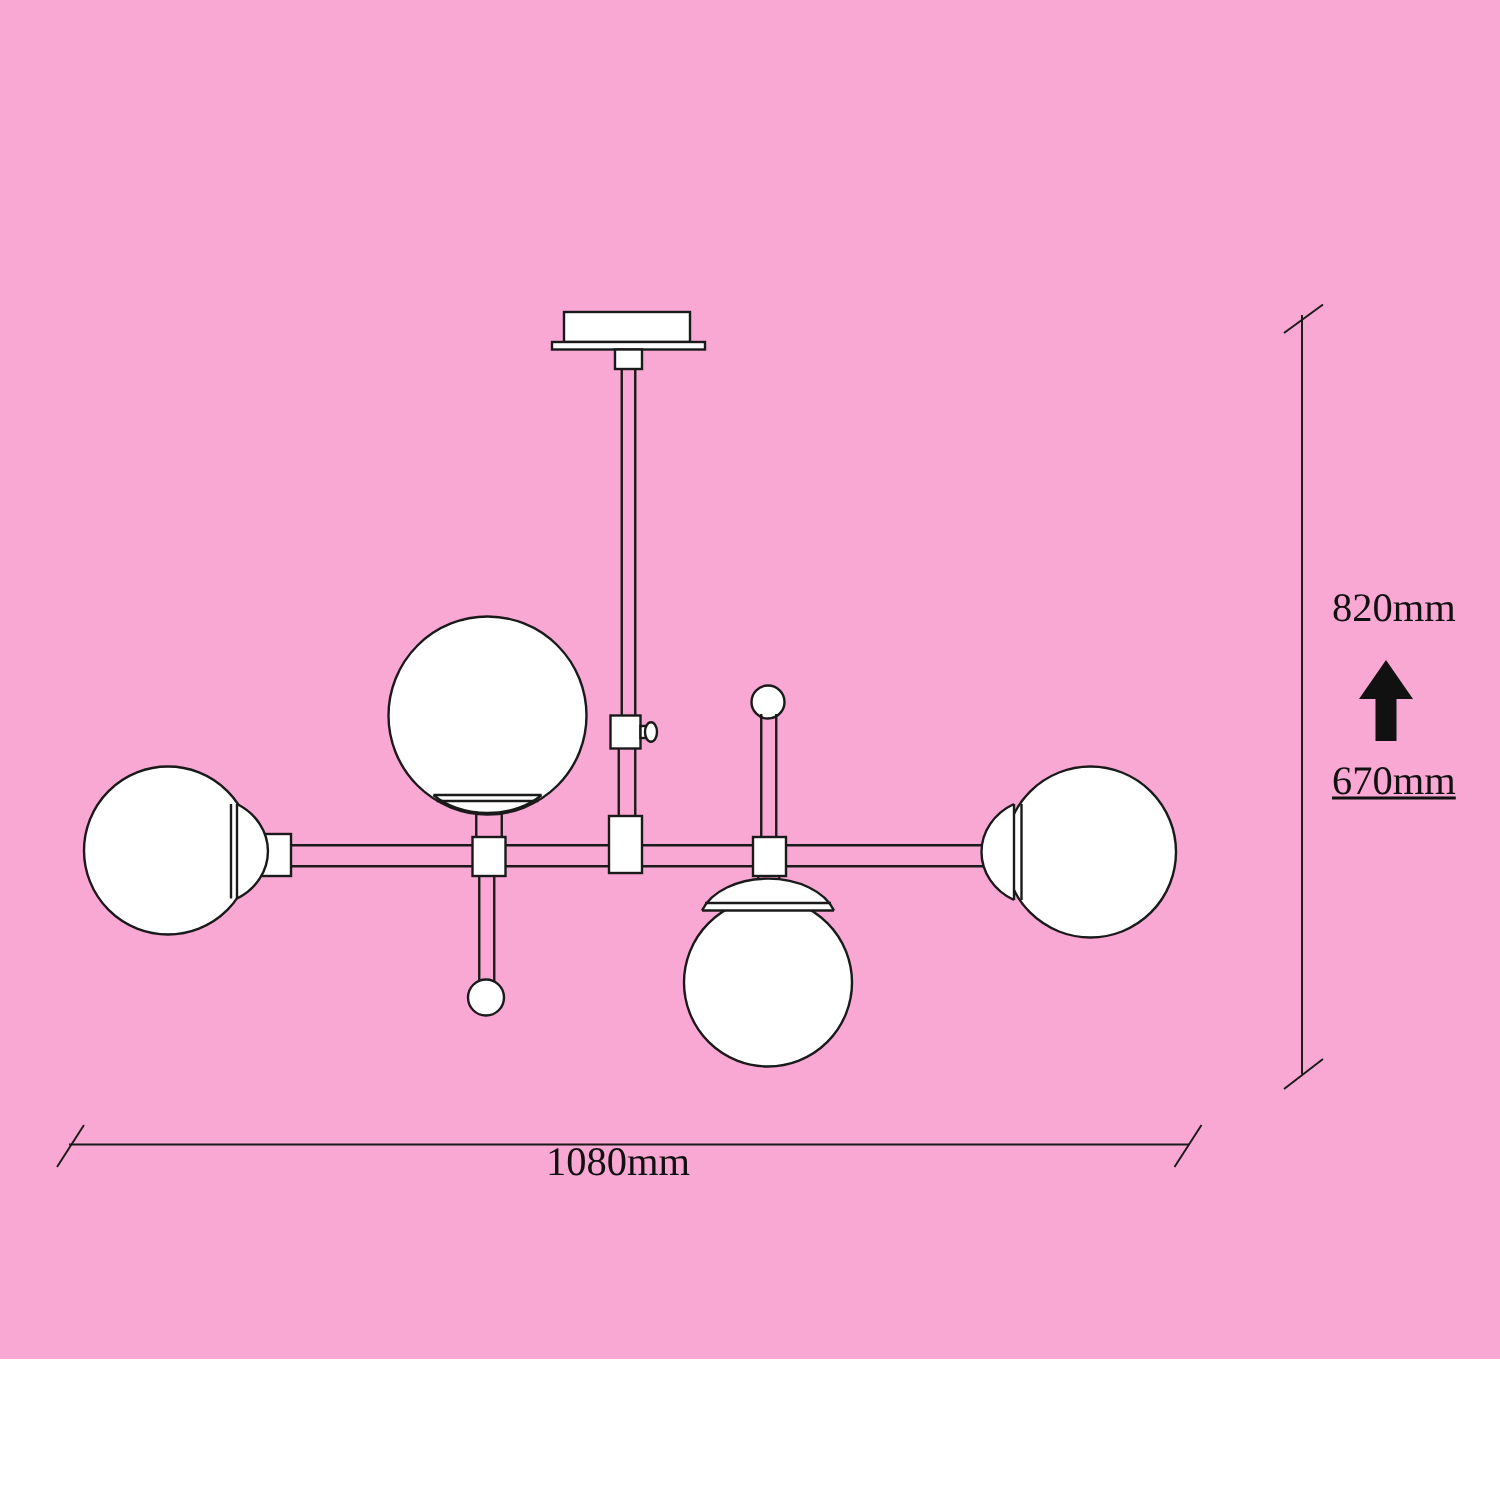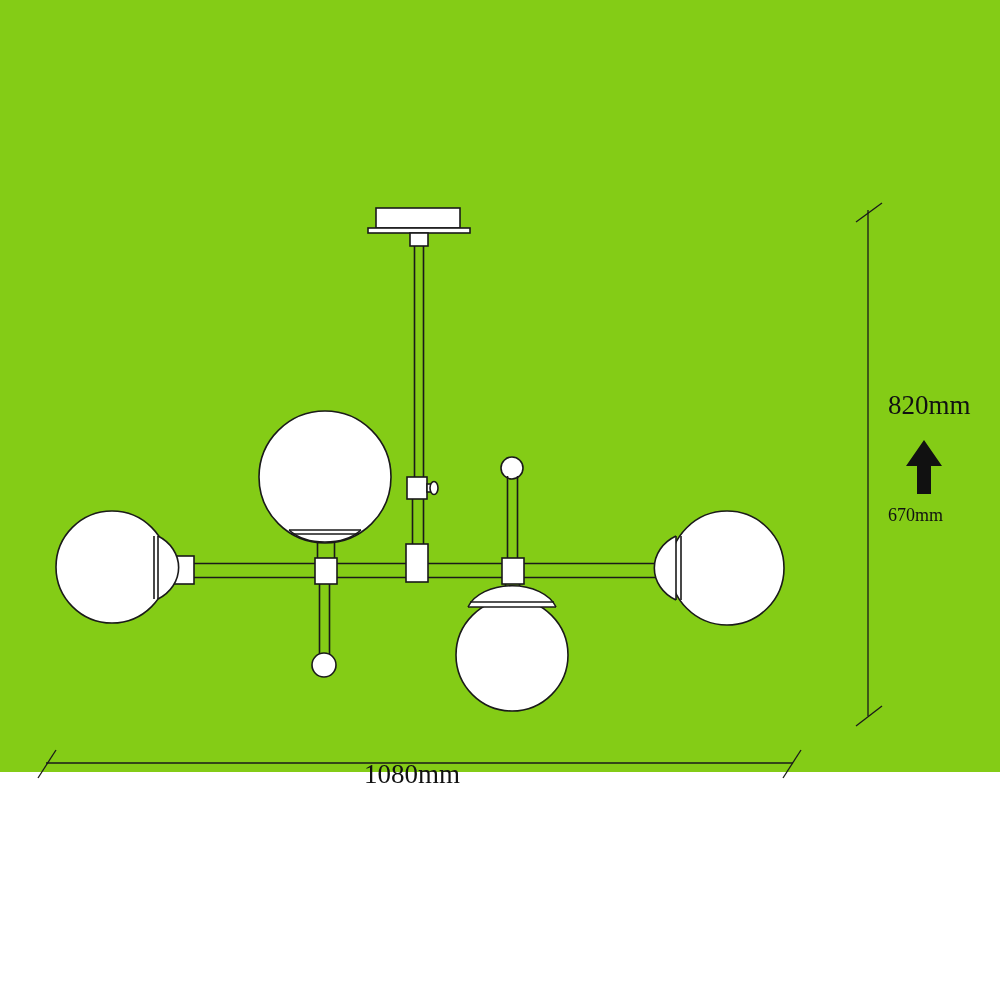--- a/index.html
+++ b/index.html
@@ -9,22 +9,22 @@
   }
   body {
     width: 1000px;
     height: 1000px;
     font-family: "Liberation Serif", serif;
     overflow: hidden;
   }
   #stage {
     position: relative;
     width: 1000px;
-    height: 772px;
-    background: #84cc16;
+    height: 906px;
+    background: #f9a8d4;
   }
   #drawing {
     position: absolute;
     left: 0;
     top: 0;
     width: 1000px;
     height: 1000px;
     display: block;
   }
   .dim-label {
@@ -35,21 +35,22 @@
     letter-spacing: 0px;
   }
   #label-height-top {
     left: 888px;
     top: 390px;
     font-size: 27px;
   }
   #label-height-bottom {
     left: 888px;
     top: 505px;
-    font-size: 18px;
+    font-size: 27px;
+    text-decoration: underline;
   }
   #label-width {
     left: 364px;
     top: 759px;
     font-size: 27px;
   }
 </style>
 </head>
 <body>
 

